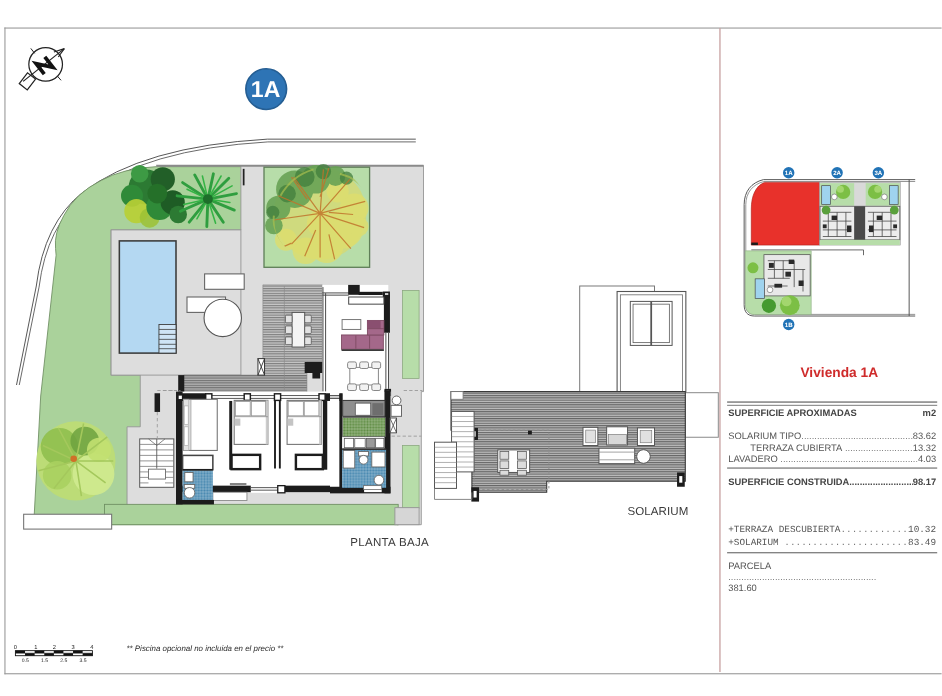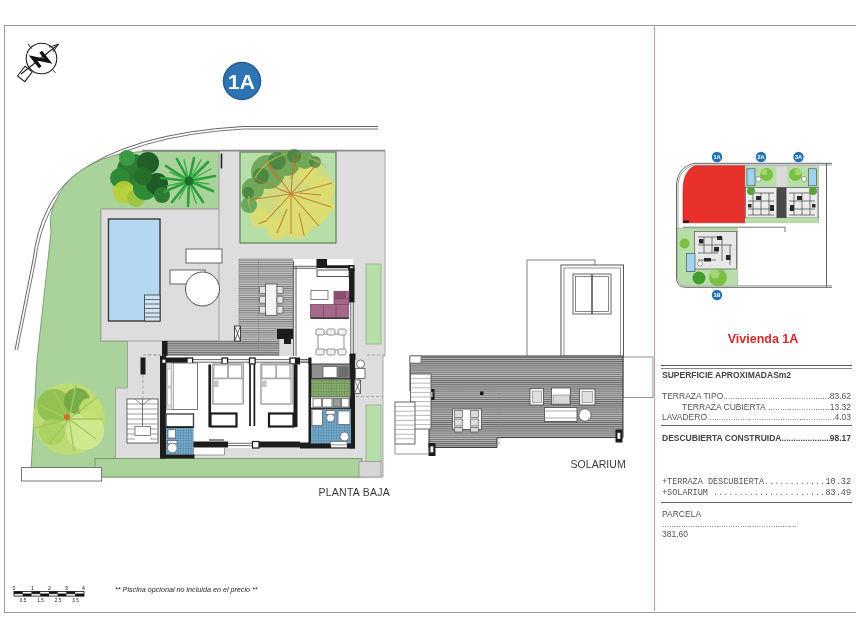--- a/index.html
+++ b/index.html
@@ -627,50 +627,50 @@
 </g>
 </svg>
 
 <div class="abs" style="left:668px;top:332px;width:190px;">
 
   <div style="text-align:center;color:#cf2b2b;font-weight:bold;font-size:12.5px;">Vivienda 1A</div>
 </div>
 
 <div class="abs" style="left:661px;top:365px;width:191px;height:1.5px;border-top:1px solid #555;border-bottom:1px solid #888;"></div>
 
-<div class="abs" style="left:662px;top:370px;width:189px;font-size:8.5px;font-weight:bold;color:#444;display:flex;justify-content:flex-start;">
+<div class="abs" style="left:662px;top:370px;width:189px;font-size:8.5px;font-weight:bold;color:#444;display:flex;justify-content:space-between;">
     <span>SUPERFICIE APROXIMADAS</span>
     <span>m2</span>
   </div>
 
 <div class="abs" style="left:662px;top:391px;width:189px;font-size:8.5px;color:#555;line-height:10.6px;">
 
   <div style="display:flex;">
-      <span style="white-space:nowrap;">TERRAZA TIPO</span>
+      <span style="white-space:nowrap;">SOLARIUM TIPO</span>
       <span style="flex:1;overflow:hidden;white-space:nowrap;color:#777;">.........................................................</span>
       <span>83.62</span>
     </div>
 
   <div style="display:flex;margin-left:20px;">
       <span style="white-space:nowrap;">TERRAZA CUBIERTA&nbsp;</span>
       <span style="flex:1;overflow:hidden;white-space:nowrap;color:#777;">.........................................................</span>
       <span>13.32</span>
     </div>
 
   <div style="display:flex;">
       <span style="white-space:nowrap;">LAVADERO&nbsp;</span>
       <span style="flex:1;overflow:hidden;white-space:nowrap;color:#777;">.........................................................</span>
       <span>4.03</span>
     </div>
 </div>
 
 <div class="abs" style="left:661px;top:425px;width:191px;height:0;border-top:1.2px solid #666;"></div>
 
 <div class="abs" style="left:662px;top:433px;width:189px;font-size:8.5px;font-weight:bold;color:#444;display:flex;">
-    <span style="white-space:nowrap;">DESCUBIERTA CONSTRUIDA</span>
+    <span style="white-space:nowrap;">SUPERFICIE CONSTRUIDA</span>
     <span style="flex:1;overflow:hidden;white-space:nowrap;">......................................</span>
     <span>98.17</span>
   </div>
 
 <div class="abs" style="left:662px;top:477px;width:189px;font-size:8.5px;color:#555;line-height:10.6px;font-family:Liberation Mono, monospace;">
 
   <div style="display:flex;">
       <span style="white-space:nowrap;">+TERRAZA DESCUBIERTA</span>
       <span style="flex:1;overflow:hidden;white-space:nowrap;color:#777;">.........................................................</span>
       <span>10.32</span>

